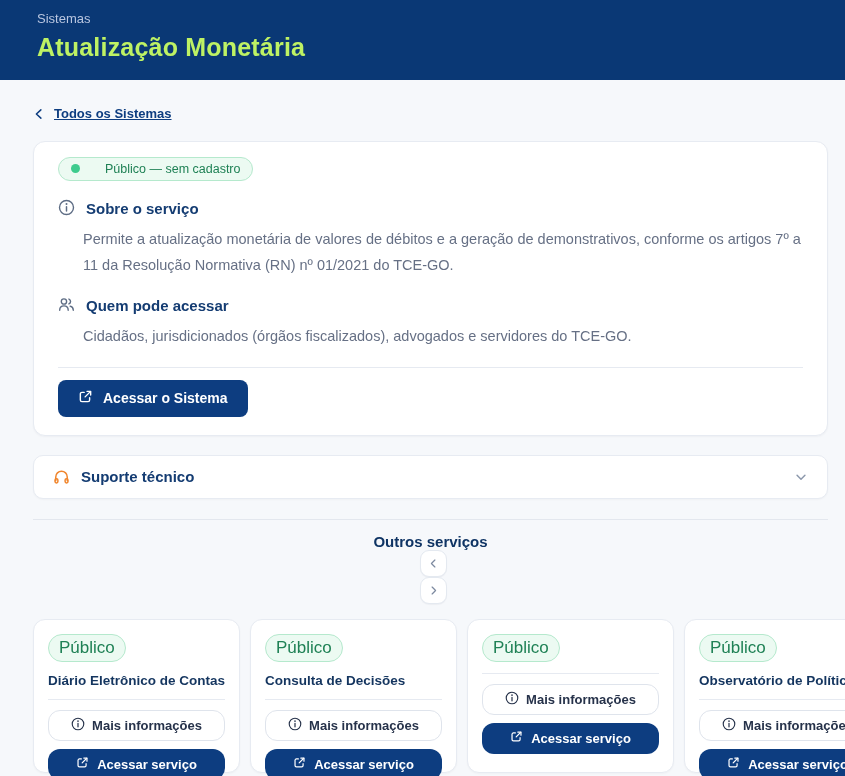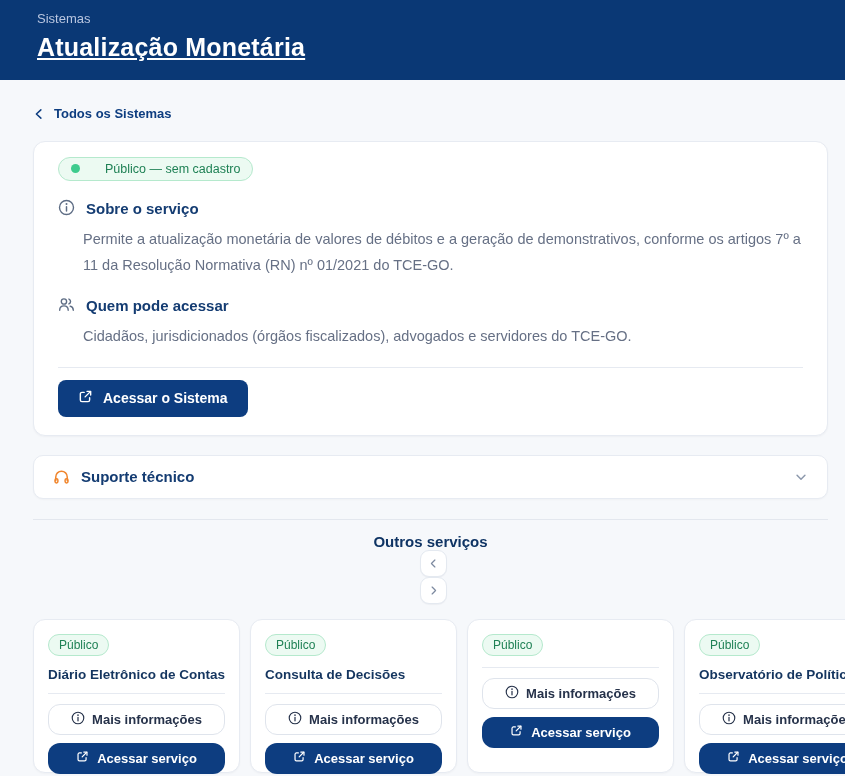--- a/index.html
+++ b/index.html
@@ -21,25 +21,25 @@
   html,body{margin:0;padding:0;}
   body{
     width:845px;height:776px;overflow:hidden;position:relative;
     background:var(--page-bg);
     font-family:"Liberation Sans", sans-serif;
     -webkit-font-smoothing:antialiased;
   }
   
   .page-header{height:80px;background:var(--header-navy);padding:11px 0 12px 37px;}
   .page-header .crumb{font-size:13px;color:#b9c6e0;}
-  .page-header .title{font-size:25px;font-weight:bold;color:#ffffff;margin-top:7px;letter-spacing:.2px;text-decoration:underline;}
+  .page-header .title{font-size:25px;font-weight:bold;color:#bef264;margin-top:7px;letter-spacing:.2px;}
   
   .container{width:795px;margin-left:33px;}
   .back-row{margin-top:26px;display:inline-flex;align-items:center;gap:9px;
-    color:var(--navy);font-size:13px;font-weight:bold;cursor:pointer;}
+    color:var(--navy);font-size:13px;font-weight:bold;cursor:pointer;text-decoration:underline;}
   .back-row svg{display:block;}
   
   .main-card{margin-top:17px;background:#fff;border:1px solid var(--card-border);
     border-radius:12px;padding:15px 24px 18px;box-shadow:0 1px 2px rgba(16,24,40,.04);}
   .badge{display:inline-flex;align-items:center;gap:25px;padding:4px 12px;
     border:1px solid var(--badge-border);border-radius:999px;background:var(--badge-bg);
     color:var(--badge-text);font-size:12.5px;}
   .badge .dot{width:9px;height:9px;border-radius:50%;background:var(--badge-dot);}
   .section-heading{display:flex;align-items:center;gap:11px;margin-top:18px;
     color:var(--heading-navy);font-size:15px;font-weight:bold;}
@@ -61,21 +61,21 @@
   
   .big-divider{border:none;border-top:1px solid #e3e7ee;margin:20px 0 0;}
   .other-head-row{display:flex;align-items:center;margin-top:13px;flex-direction:column;}
   .other-heading{flex:1;font-size:15px;font-weight:bold;color:#0f3464;}
   .carousel-btn{width:27px;height:27px;border-radius:9px;border:1px solid #e4e9f0;background:#fff;
     color:#7d8aa0;display:flex;align-items:center;justify-content:center;margin-left:6px;cursor:pointer;
     box-shadow:0 1px 1px rgba(16,24,40,.04);}
   .cards-row{display:flex;gap:10px;margin-top:15px;width:900px;}
   .svc-card{width:207px;min-width:207px;height:154px;background:#fff;border:1px solid var(--card-border);
     border-radius:12px;padding:14px;box-shadow:0 1px 2px rgba(16,24,40,.03);}
-  .badge.small{padding:3px 10px;font-size:12px;gap:0;}
+  .badge.small{padding:3px 10px;font-size:17px;gap:0;}
   .svc-title{margin-top:11px;font-size:13.5px;font-weight:bold;color:#14355f;
     white-space:nowrap;overflow:hidden;}
   .svc-divider{border:none;border-top:1px solid var(--divider);margin:11px 0 10px;}
   .btn-info{width:100%;height:31px;display:flex;align-items:center;justify-content:center;gap:7px;
     border:1px solid #dfe4ec;border-radius:12px;background:#fff;color:#26324a;
     font-family:inherit;font-size:13px;font-weight:bold;cursor:pointer;}
   .btn-cta{width:100%;height:31px;margin-top:8px;display:flex;align-items:center;justify-content:center;gap:8px;
     border:none;border-radius:12px;background:var(--navy);color:#fff;
     font-family:inherit;font-size:13px;font-weight:bold;cursor:pointer;}
 </style>

